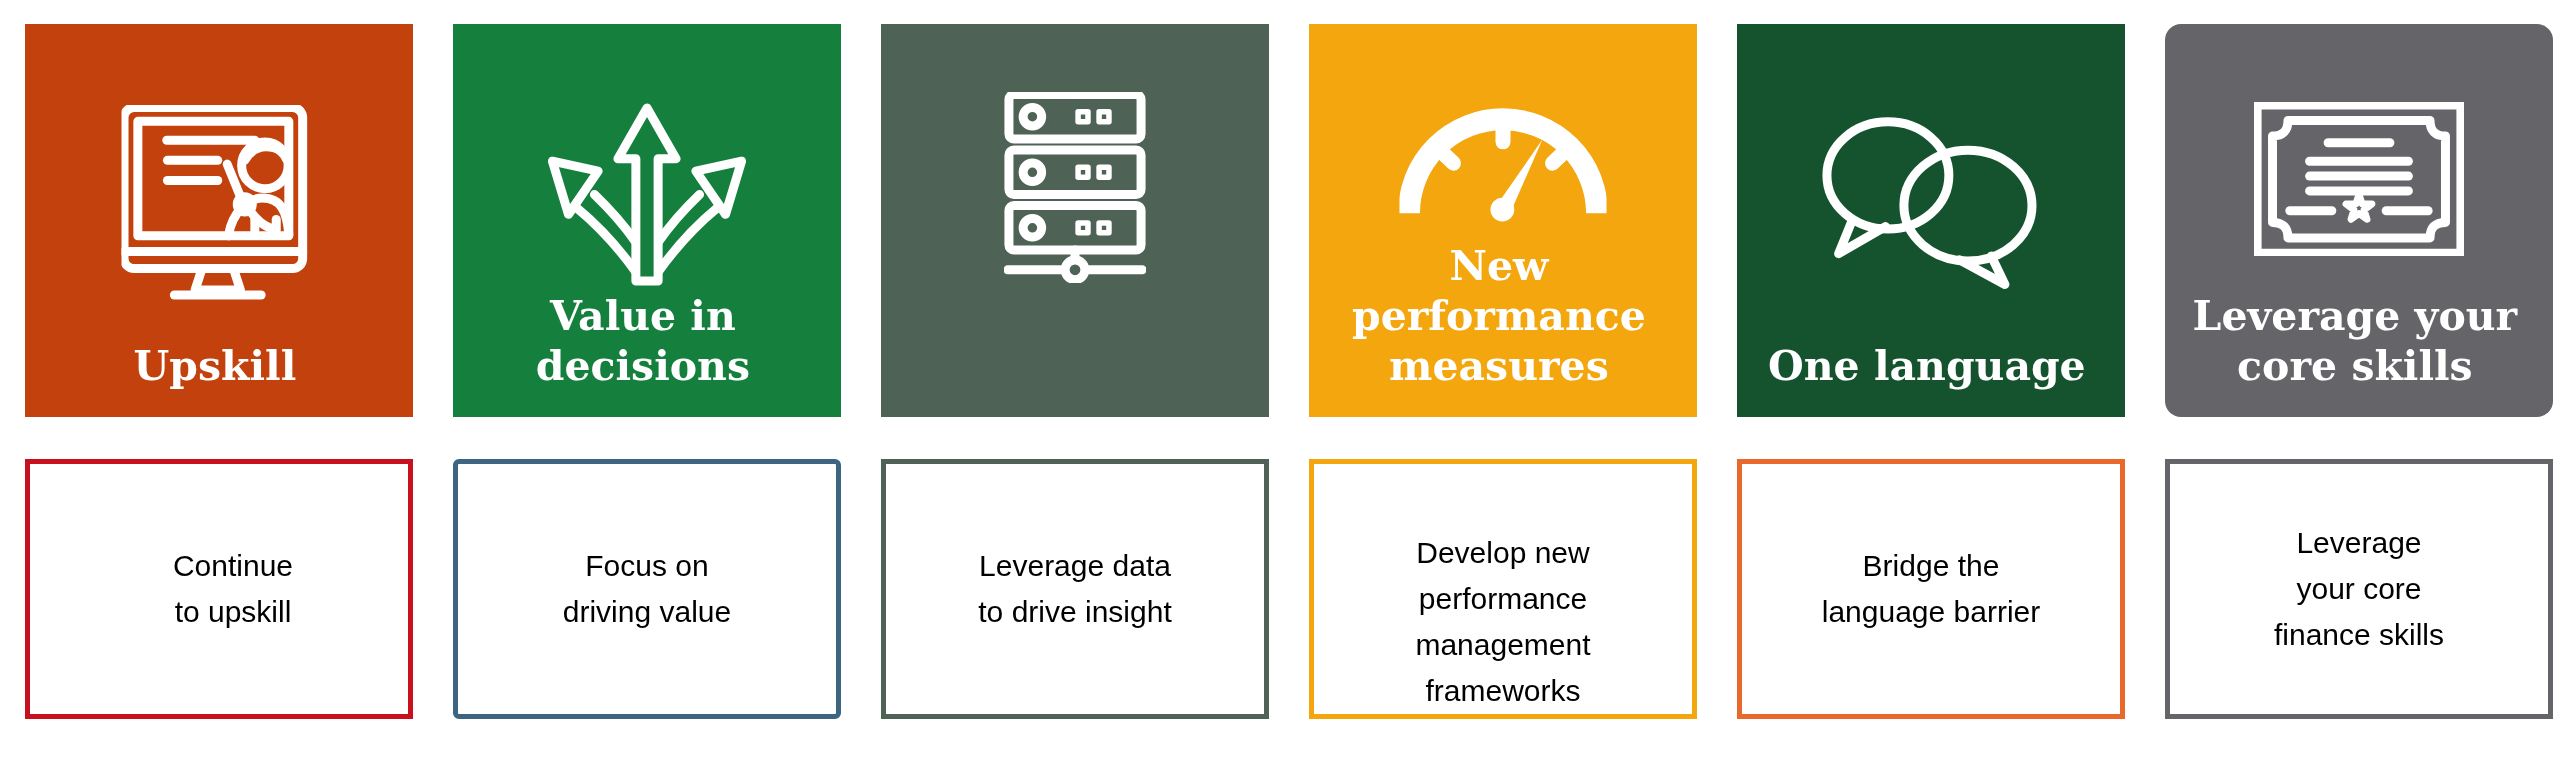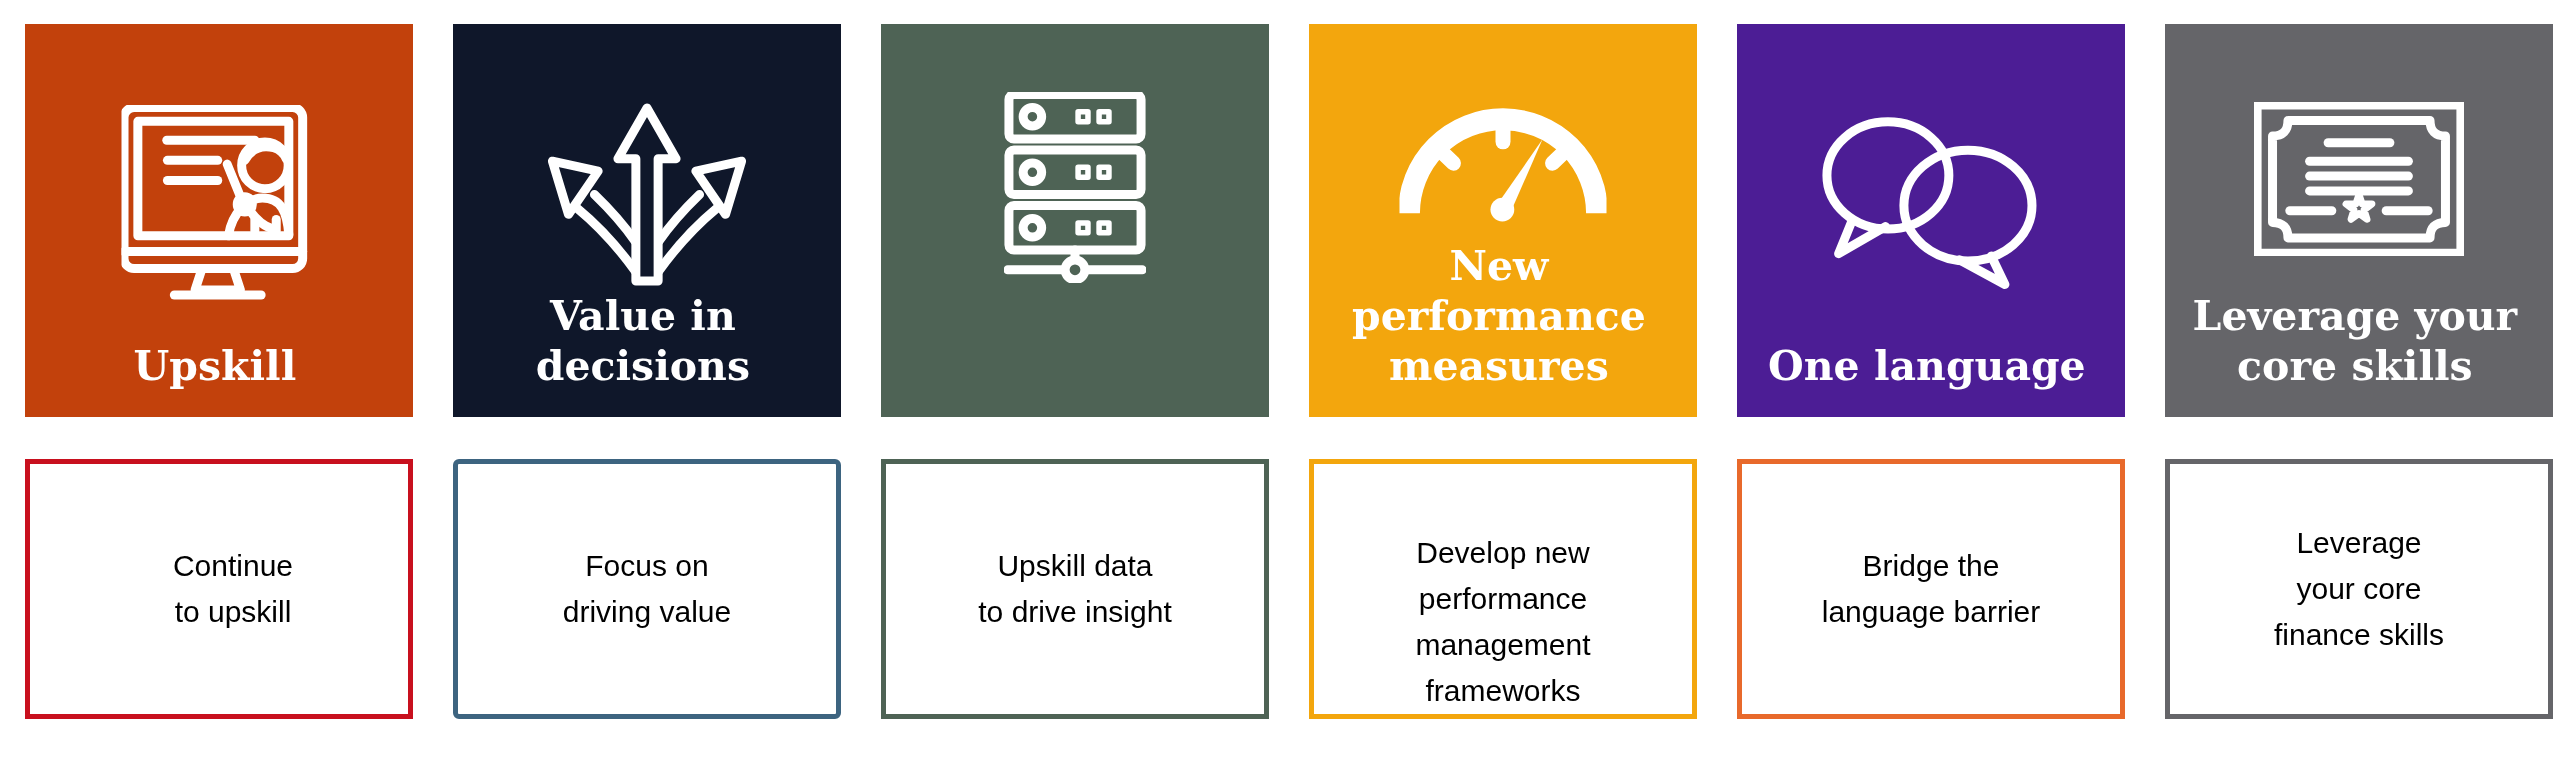--- a/index.html
+++ b/index.html
@@ -72,21 +72,21 @@
       <path d="M196,88 Q212,60 242,68 Q256,72 262,86"></path>
       <path d="M170,208 C176,168 204,148 224,148 C254,148 263,170 266,206"></path>
       <path d="M212,182 V200"></path>
       <path d="M246,182 V200"></path>
       <path d="M128,260 L117,294 H189 L178,260"></path>
       <path d="M84,302 H222"></path>
     </svg>
     <div class="card-title">Upskill</div>
   </div>
 
-  <div class="card" style="background-color: #0f172a;">
+  <div class="card" style="background-color: #15803d;">
     <svg class="card-icon icon-arrows" viewBox="0 0 330 330">
       <path d="M147,314 V116 H118 L165,34 L212,116 H183 V314 Z"></path>
       <path d="M146,298 C116,256 86,224 52,196"></path>
       <path d="M146,250 C126,221 106,199 80,174"></path>
       <polygon points="12,120 86,136 38,206"></polygon>
       <path d="M184,298 C214,256 244,224 278,196"></path>
       <path d="M184,250 C204,221 224,199 250,174"></path>
       <polygon points="318,120 244,136 292,206"></polygon>
     </svg>
     <div class="card-title">Value in
@@ -125,31 +125,31 @@
         <path d="M271,62 L244,88"></path>
       </g>
       <polygon points="228,50 153,158 175,171" fill="#FFFFFF" stroke="none"></polygon>
       <circle cx="164" cy="162" r="19" fill="#FFFFFF" stroke="none"></circle>
     </svg>
     <div class="card-title">New
 performance
 measures</div>
   </div>
 
-  <div class="card" style="background-color: #4c1d95;">
+  <div class="card" style="background-color: #14532d;">
     <svg class="card-icon icon-bubbles" viewBox="0 0 380 290" stroke-width="10">
       <ellipse cx="120" cy="103" rx="99" ry="87"></ellipse>
       <path d="M62,176 L40,230 L116,186"></path>
       <ellipse cx="250" cy="152" rx="104" ry="90"></ellipse>
       <path d="M288,234 L310,280 L236,240"></path>
     </svg>
     <div class="card-title">One language</div>
   </div>
 
-  <div class="card" style="background-color: rgb(101, 101, 105);">
+  <div class="card" style="background-color: rgb(101, 101, 105); border-radius: 16px;">
     <svg class="card-icon icon-cert" viewBox="0 0 340 250" stroke-width="8">
       <rect x="5" y="5" width="330" height="240"></rect>
       <path d="M55,30 H285 Q285,55 310,55 V195 Q285,195 285,220 H55 Q55,195 30,195 V55 Q55,55 55,30 Z"></path>
       <path d="M120,66 H220"></path>
       <path d="M90,96 H250"></path>
       <path d="M90,120 H250"></path>
       <path d="M90,144 H250"></path>
       <path d="M58,176 H126"></path>
       <path d="M214,176 H282"></path>
       <polygon stroke-width="7" points="170,150 175,165.1 190.9,165.2 178.1,174.6 182.9,189.8 170,180.5 157.1,189.8 161.9,174.6 149.1,165.2 165,165.1"></polygon>
@@ -160,21 +160,21 @@
 
   <div class="detail-box" style="border-color: rgb(200, 16, 30); padding-left: 28px;">
     <div class="detail-text">Continue
 to upskill</div>
   </div>
   <div class="detail-box" style="border-color: rgb(61, 100, 128); border-radius: 6px;">
     <div class="detail-text">Focus on
 driving value</div>
   </div>
   <div class="detail-box" style="border-color: rgb(78, 99, 85);">
-    <div class="detail-text">Upskill data
+    <div class="detail-text">Leverage data
 to drive insight</div>
   </div>
   <div class="detail-box" style="border-color: rgb(243, 166, 13); align-items: flex-end;">
     <div class="detail-text">Develop new
 performance
 management
 frameworks</div>
   </div>
   <div class="detail-box" style="border-color: rgb(232, 105, 43);">
     <div class="detail-text">Bridge the

